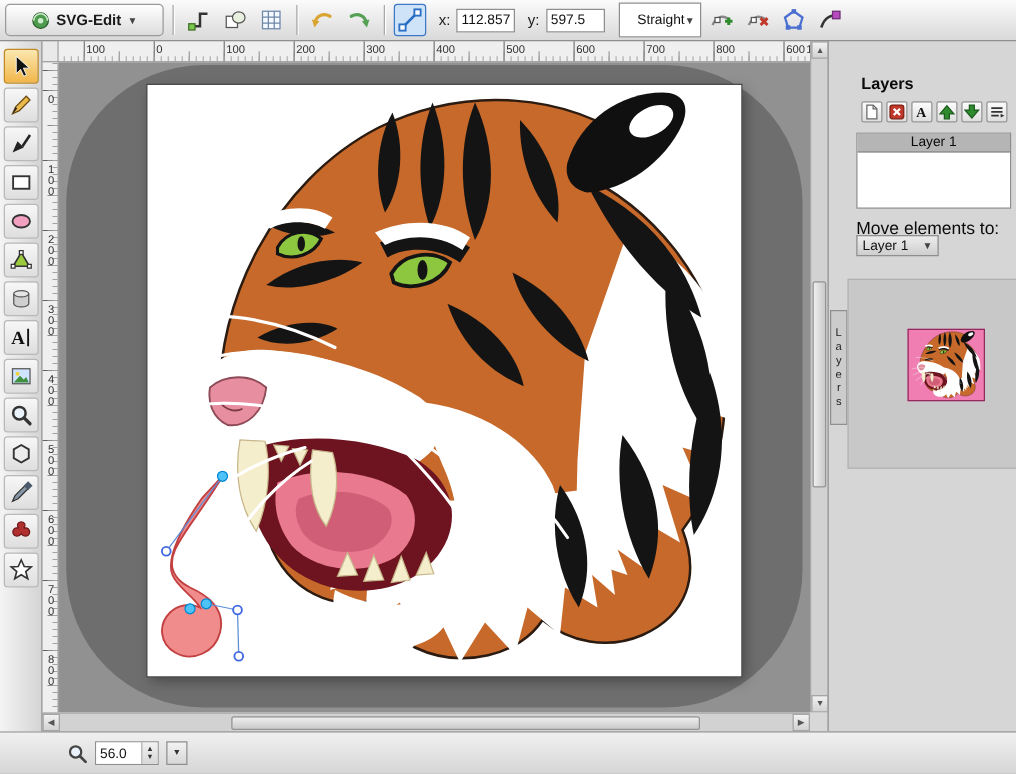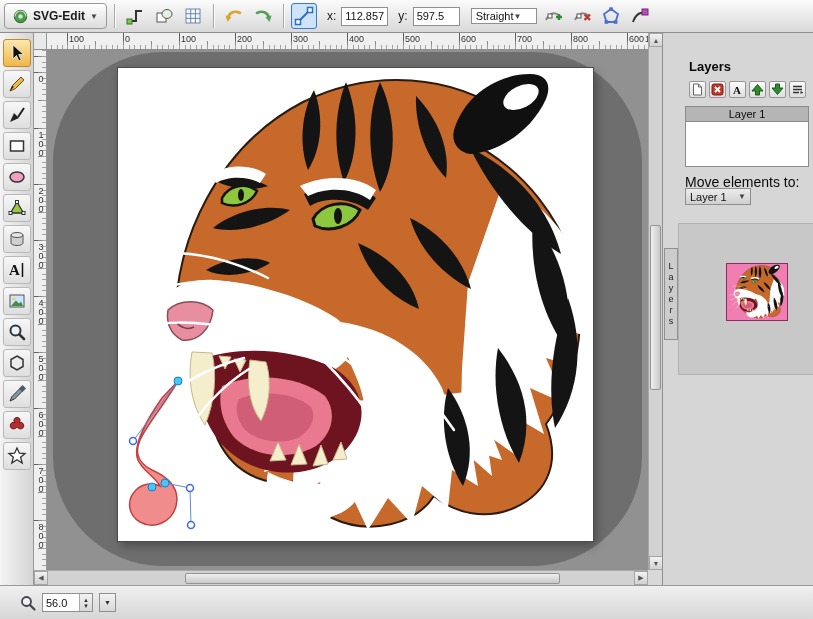--- a/index.html
+++ b/index.html
@@ -4,31 +4,31 @@
 <style>
   *{box-sizing:border-box;margin:0;padding:0}
   html,body{width:813px;height:619px;overflow:hidden}
   body{font-family:"Liberation Sans",sans-serif;background:#d8d8d8;position:relative}
   #app{position:absolute;left:0;top:0;width:813px;height:619px;overflow:hidden}
 
   
   .toolbar-top{position:absolute;left:0;top:0;width:813px;height:33px;
     background:linear-gradient(#fbfbfb,#d9d9d9);border-bottom:1px solid #8f8f8f;
     display:flex;align-items:center;padding:0 4px;gap:3px;z-index:5}
-  .logo-btn{display:flex;align-items:center;gap:5px;height:26px;padding:0 8px;
+  .logo-btn{display:flex;align-items:center;gap:5px;height:26px;padding:0 20px;
     border:1px solid #9a9a9a;border-radius:4px;background:linear-gradient(#ffffff,#dcdcdc);
     font-size:12px;font-weight:bold;color:#1a1a1a;cursor:default}
   .caret{font-size:8px;color:#444}
   .tsep{width:1px;height:24px;background:#a8a8a8;margin:0 4px;box-shadow:1px 0 0 #fdfdfd}
   .tbtn{width:26px;height:26px;border-radius:3px;display:grid;place-items:center;border:1px solid transparent}
   .tbtn.active{border:1px solid #3c78c8;background:#cfe3f8}
   .coord-label{font-size:12px;color:#1a1a1a;margin:0 2px 0 7px}
   .coord-input{width:47px;height:19px;border:1px solid #8f8f8f;font-size:11px;padding:0 3px;
     font-family:"Liberation Sans",sans-serif;background:#fff;color:#111}
-  .seg-select{display:flex;align-items:center;justify-content:flex-start;width:66px;height:16px;
+  .seg-select{display:flex;align-items:center;justify-content:flex-end;width:66px;height:28px;
     border:1px solid #8f8f8f;background:#fff;font-size:11px;color:#111;padding:0 4px;margin-left:8px}
 
   
   .toolbar-left{position:absolute;left:0;top:33px;width:34px;height:552px;
     background:linear-gradient(90deg,#f4f4f4,#d4d4d4);border-right:1px solid #979797;padding-top:4px;z-index:4}
   .ltool{width:28px;height:28px;margin:2px auto 3px;border:1px solid #b9b9b9;border-radius:3px;
     background:linear-gradient(#f7f7f7,#dedede);display:grid;place-items:center}
   .ltool.active{background:linear-gradient(#fbe7b0,#f1b64a);border-color:#c08a28}
 
   
@@ -87,21 +87,21 @@
   .moveselect{position:absolute;left:22px;top:155px;width:66px;height:17px;font-size:11px;color:#111;
     background:linear-gradient(#ececec,#cfcfcf);border:1px solid #8f8f8f;
     display:flex;align-items:center;justify-content:space-between;padding:0 4px}
   .rlower{position:absolute;left:15px;top:190px;width:136px;height:152px;background:#c8c8c8;border:1px solid #b2b2b2}
   .thumbbox{position:absolute;left:47px;top:39px;width:62px;height:58px;background:#f07eb2;
     border:1px solid #8e2c5e;overflow:hidden}
 
   
   .statusbar{position:absolute;left:0;top:585px;width:813px;height:34px;
     background:linear-gradient(#f0f0f0,#d6d6d6);border-top:1px solid #9a9a9a;
-    display:flex;align-items:center;padding-left:20px;gap:6px}
+    display:flex;align-items:center;padding-left:54px;gap:6px}
   .zoomspin{display:flex;height:19px;border:1px solid #8f8f8f;background:#fff}
   .zoomspin input{width:36px;border:0;font-size:11px;padding:0 3px;font-family:"Liberation Sans",sans-serif;color:#111}
   .spinner{width:13px;background:linear-gradient(#f2f2f2,#d8d8d8);border-left:1px solid #aaa;
     display:flex;flex-direction:column;align-items:center;justify-content:center;font-size:6px;color:#333;line-height:6px}
   .zoomdd{width:17px;height:19px;border:1px solid #8f8f8f;background:linear-gradient(#f2f2f2,#d8d8d8);
     display:grid;place-items:center;font-size:7px;color:#333}
 </style>
 </head>
 <body>
 

